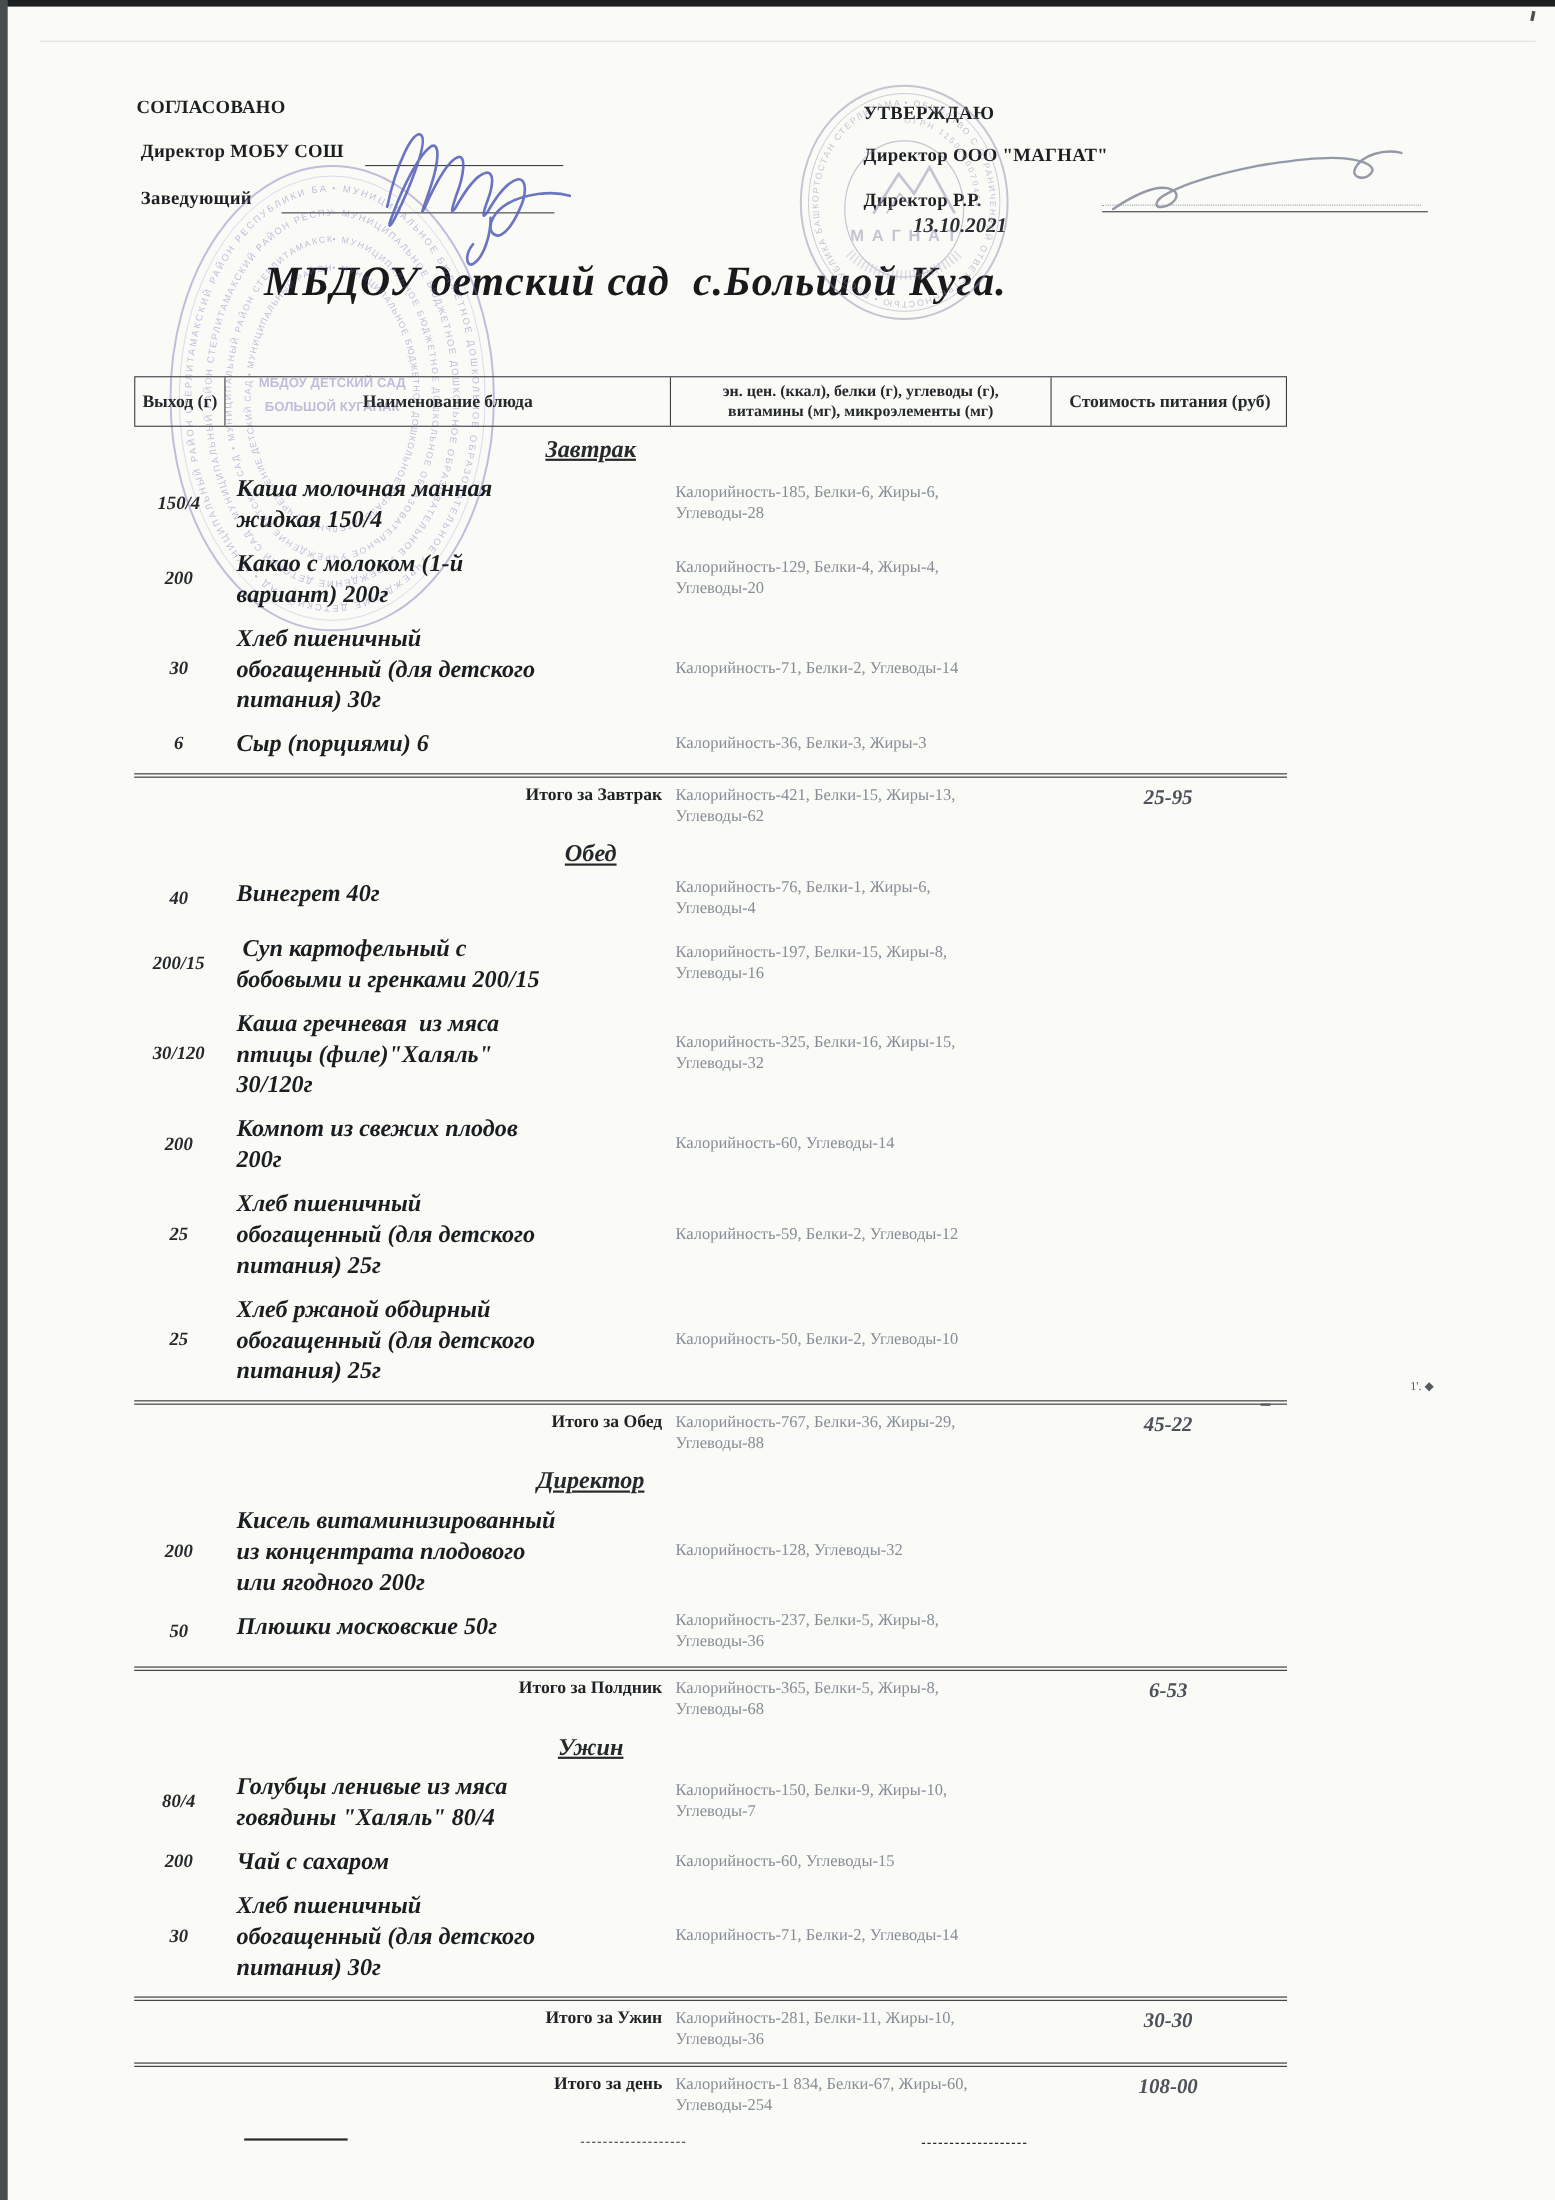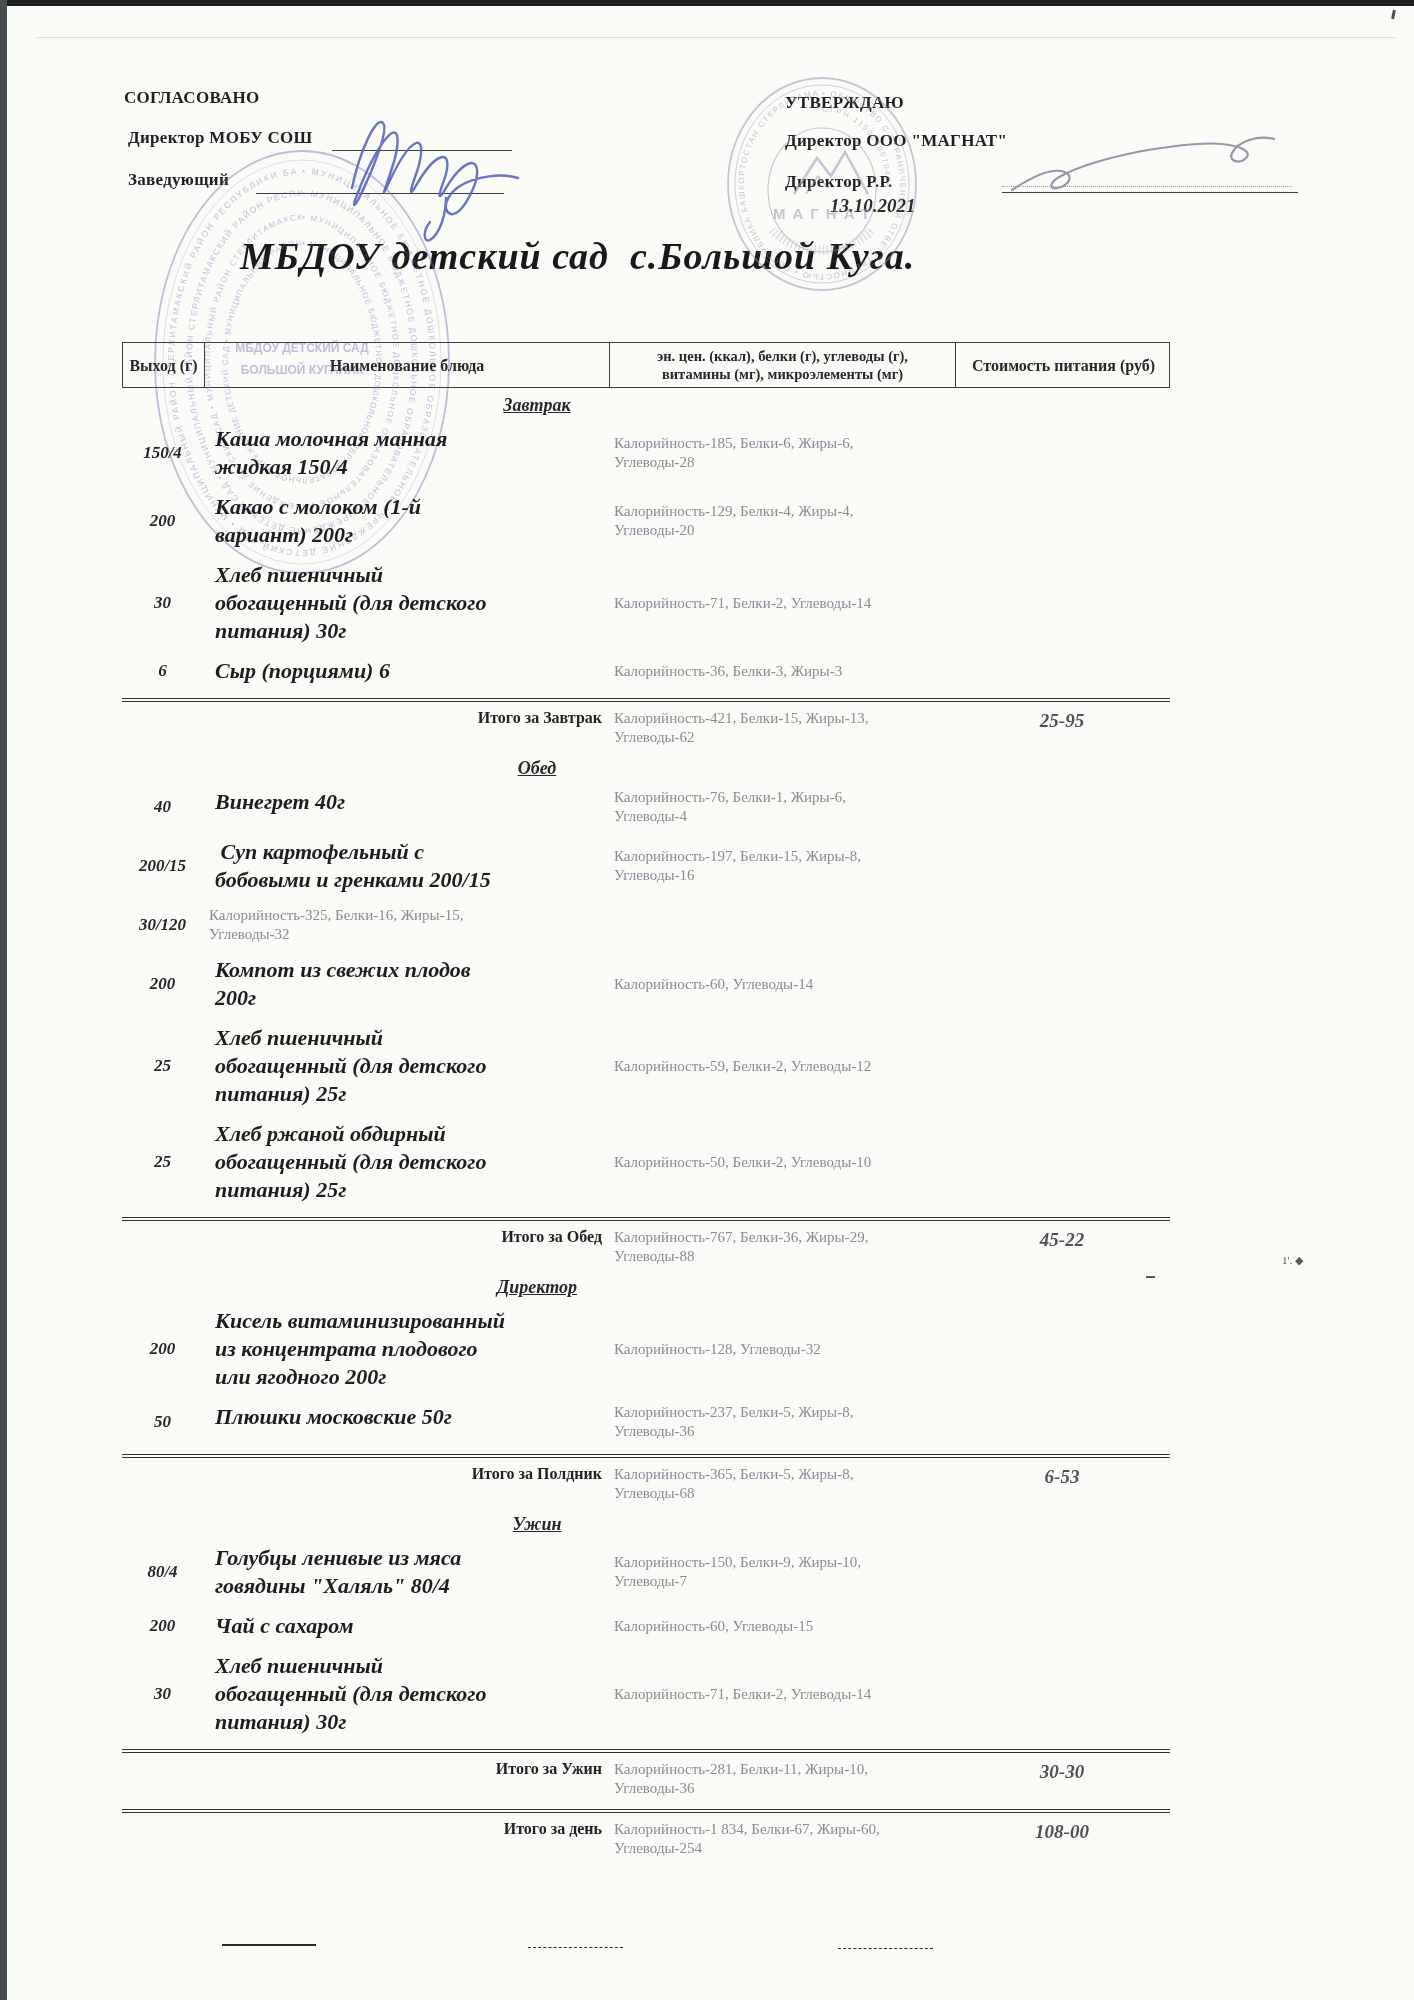--- a/index.html
+++ b/index.html
@@ -20,21 +20,21 @@
              letter-spacing:1px;white-space:pre;}
   
   #menu{left:122px;top:342px;width:1048px;position:absolute;}
   .thead{display:grid;grid-template-columns:81px 405px 346px 216px;
          border:1.6px solid #3a3e40;height:44px;}
   .th{display:flex;align-items:center;justify-content:center;text-align:center;
       font-weight:bold;font-size:16px;color:#26292c;white-space:pre-wrap;line-height:19px;}
   .th + .th{border-left:1.6px solid #3a3e40;}
   .th.small{font-size:14.5px;line-height:18px;}
   .shead{width:830px;text-align:center;font-weight:bold;font-style:italic;
-         font-size:18px;color:#26292b;text-decoration:underline;margin:7px 0 3px 0;}
+         font-size:22px;color:#26292b;text-decoration:underline;margin:7px 0 3px 0;}
   .row{display:grid;grid-template-columns:81px 405px 346px 216px;}
   .row.total{grid-template-columns:486px 346px 216px;border-top:4px double #2e3133;
              padding-top:7px;margin-top:7px;padding-bottom:4px;}
   .c{white-space:pre-wrap;}
   .row.item{padding:6px 0;}
   .c.out{text-align:center;align-self:center;font-weight:bold;font-style:italic;
          font-size:17px;color:#25282b;}
   .c.dish{padding-left:12px;font-weight:bold;font-style:italic;font-size:22px;
           line-height:28px;color:#1b1e20;}
   .c.nutr{align-self:center;padding-left:6px;font-size:15px;line-height:19px;color:#868d96;}
@@ -180,20 +180,23 @@
     <div class="row item">
       <div class="c out">200/15</div>
       <div class="c dish"> Суп картофельный с
 бобовыми и гренками 200/15</div>
       <div class="c nutr">Калорийность-197, Белки-15, Жиры-8,
 Углеводы-16</div>
       <div class="c pricecell"></div>
     </div>
     <div class="row item">
       <div class="c out">30/120</div>
+      <div class="c dish">Каша гречневая  из мяса
+птицы (филе)"Халяль"
+30/120г</div>
       <div class="c nutr">Калорийность-325, Белки-16, Жиры-15,
 Углеводы-32</div>
       <div class="c pricecell"></div>
     </div>
     <div class="row item">
       <div class="c out">200</div>
       <div class="c dish">Компот из свежих плодов
 200г</div>
       <div class="c nutr">Калорийность-60, Углеводы-14</div>
       <div class="c pricecell"></div>

